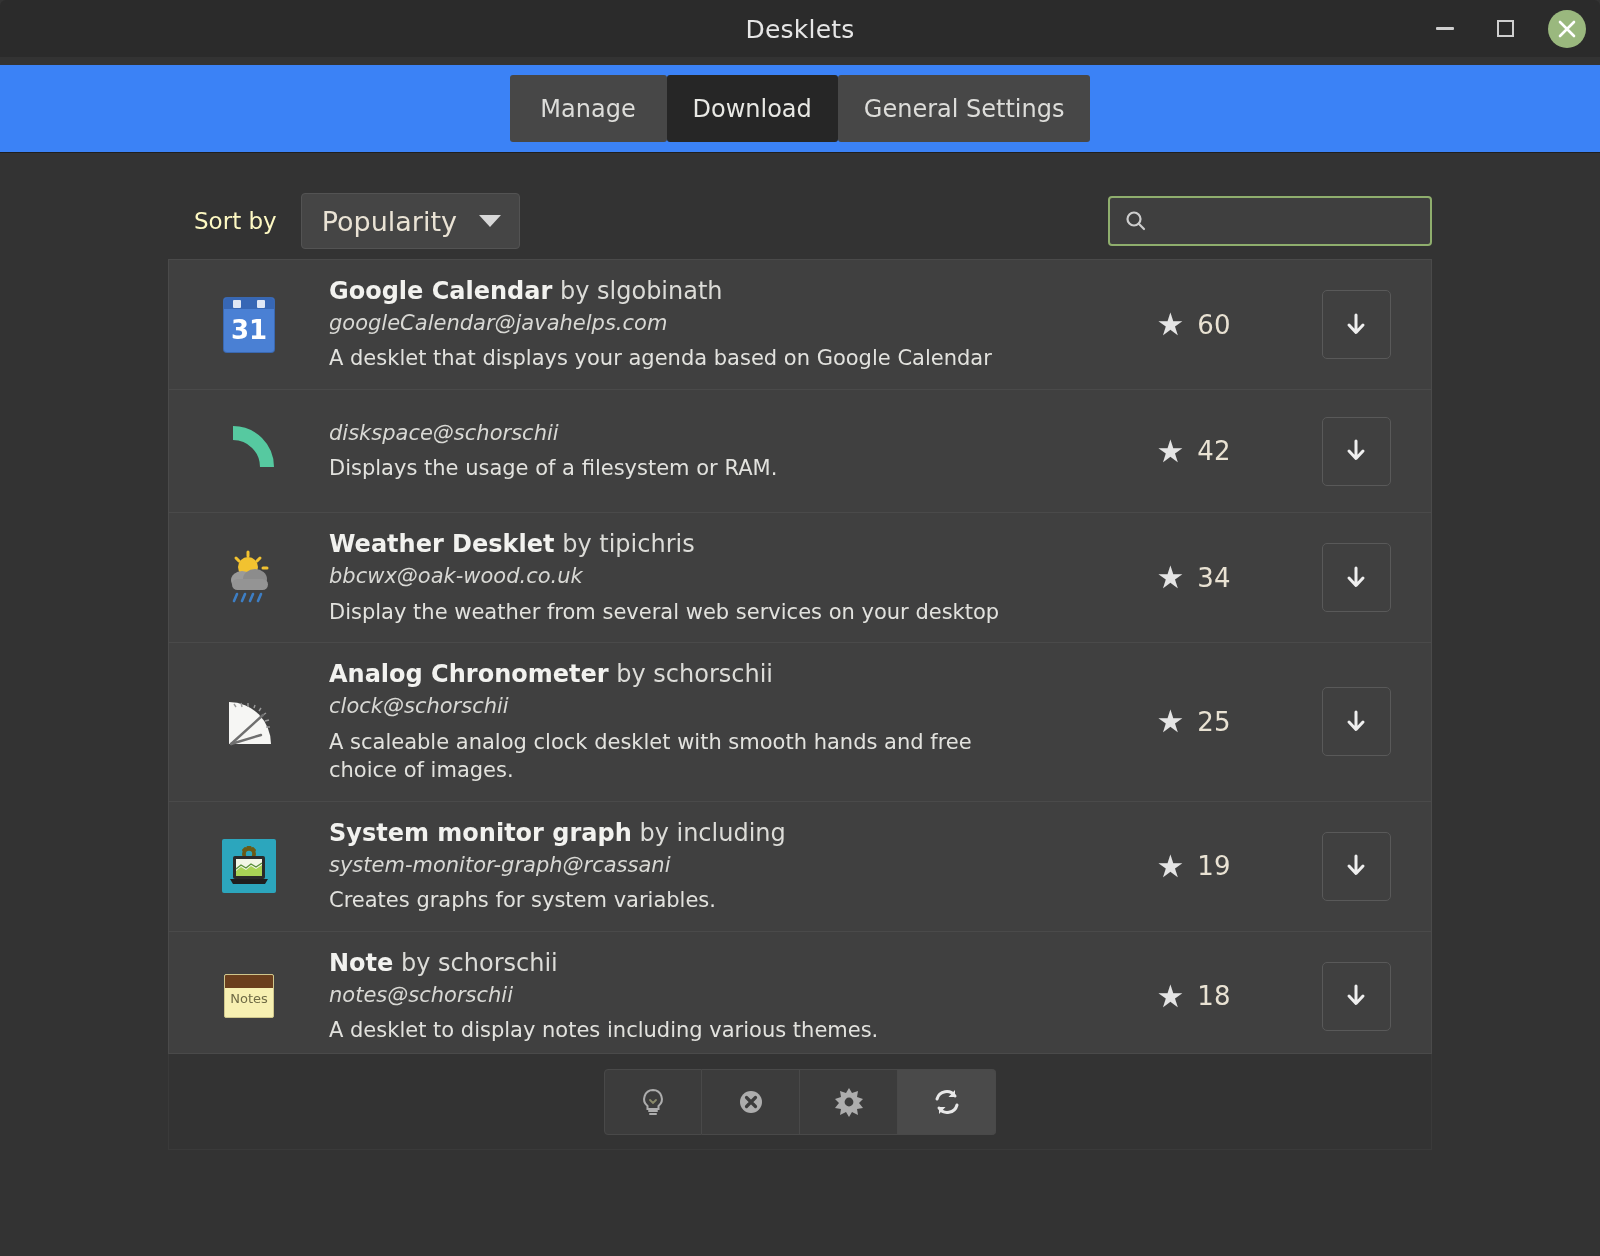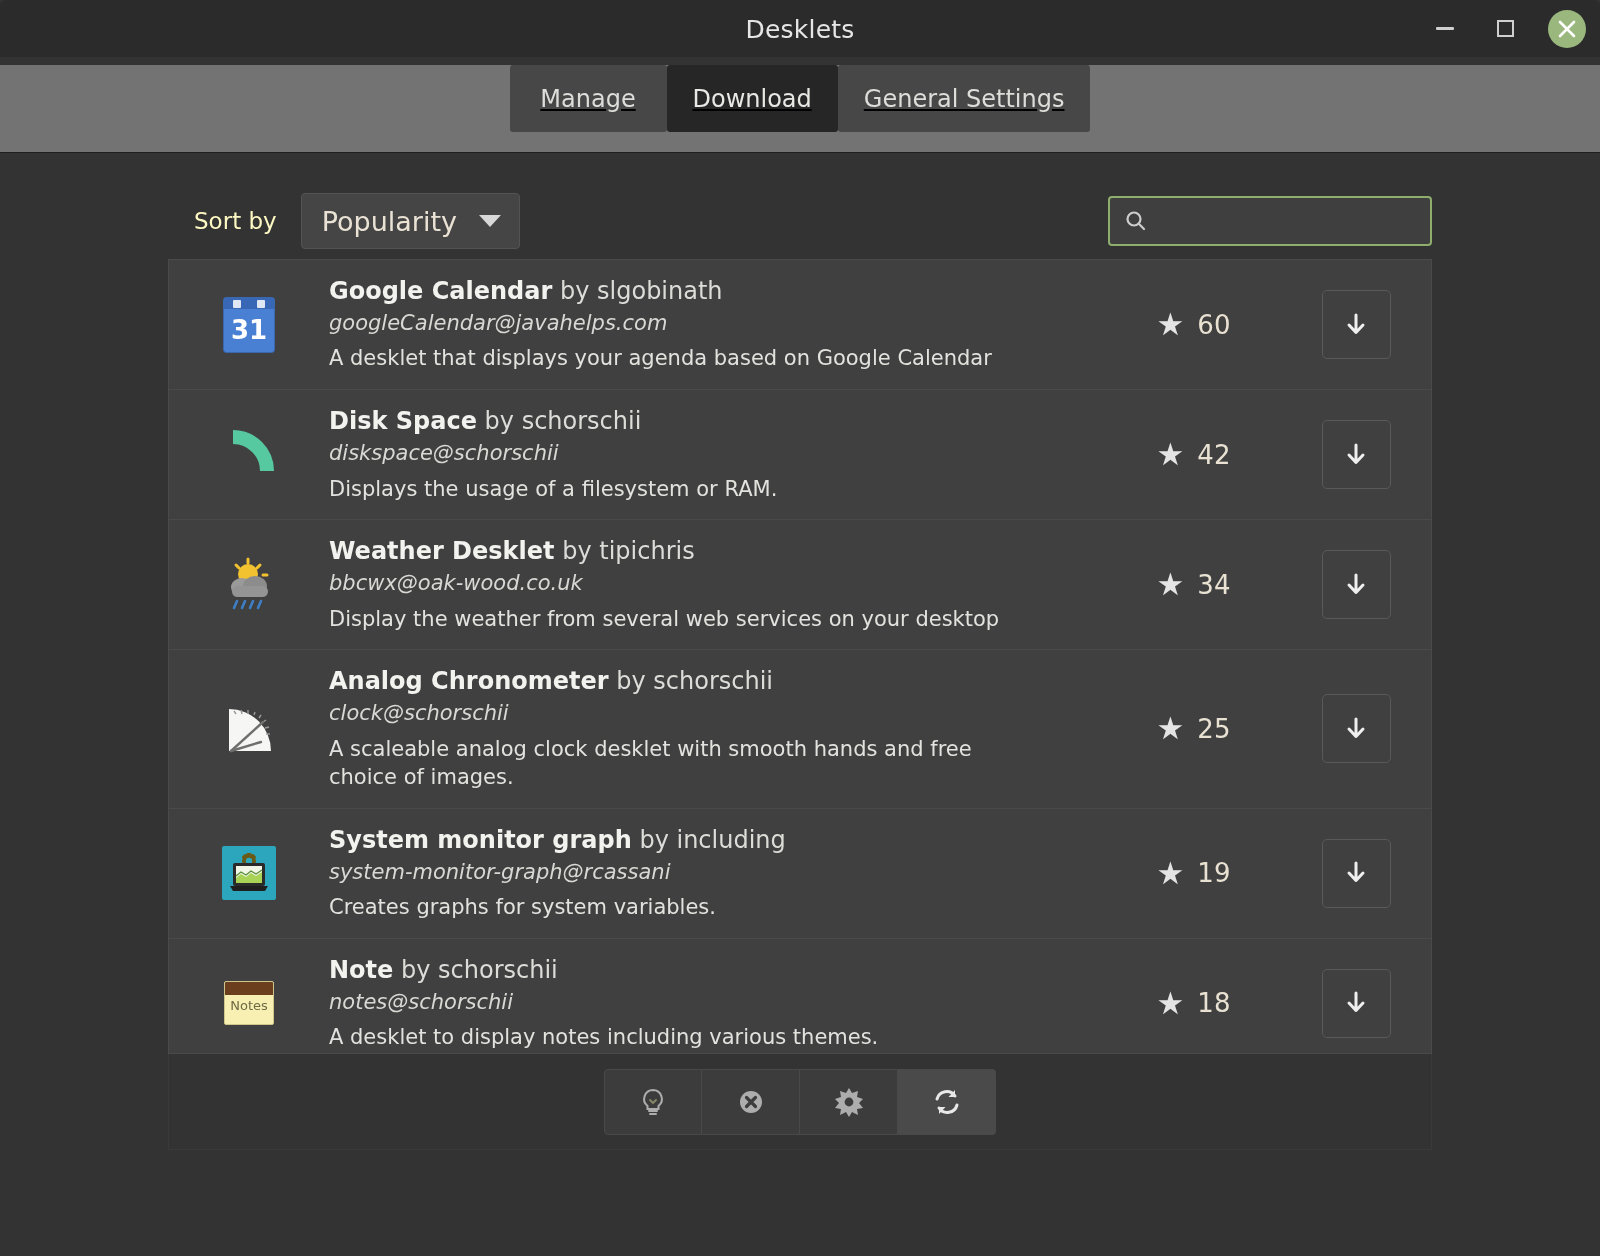--- a/index.html
+++ b/index.html
@@ -46,24 +46,23 @@
   .wc-close {
     width: 38px; height: 38px; border-radius: 50%;
     background: #9ab87e;
   }
   .wc-close svg { display:block; }
 
   
   .tabbar {
     flex: 0 0 auto;
     height: 88px;
-    background: #737373;
-    display: flex; align-items: flex-start; justify-content: center;
+    background: #3b82f6;
+    display: flex; align-items: center; justify-content: center;
     border-bottom: 1px solid #1f1f1f;
-    text-decoration: underline;
   }
   .tabs {
     display: flex;
     height: 67px;
     margin-top: 0;
   }
   .tab {
     min-width: 157px;
     padding: 0 26px;
     display: flex; align-items: center; justify-content: center;
@@ -323,24 +322,20 @@
 
       <div class="row">
         <div class="row-icon">
           <span class="ico-arc">
             <svg width="56" height="56" viewBox="0 0 56 56">
               <path d="M12 10 A34 34 0 0 1 46 44" stroke="#56c9a0" stroke-width="14" fill="none" stroke-linecap="butt"></path>
             </svg>
           </span>
         </div>
         <div class="row-main">
-          <div class="row-title">
-            <b>Disk Space</b>
-            <span class="by">by schorschii</span>
-          </div>
           <div class="row-uuid">diskspace@schorschii</div>
           <div class="row-desc">Displays the usage of a filesystem or RAM.</div>
         </div>
         <div class="row-score">
           <span class="star">★</span>
           <span class="score-num">42</span>
         </div>
         <div class="row-action">
           <div class="dlbtn">
             <svg width="30" height="30" viewBox="0 0 30 30">

